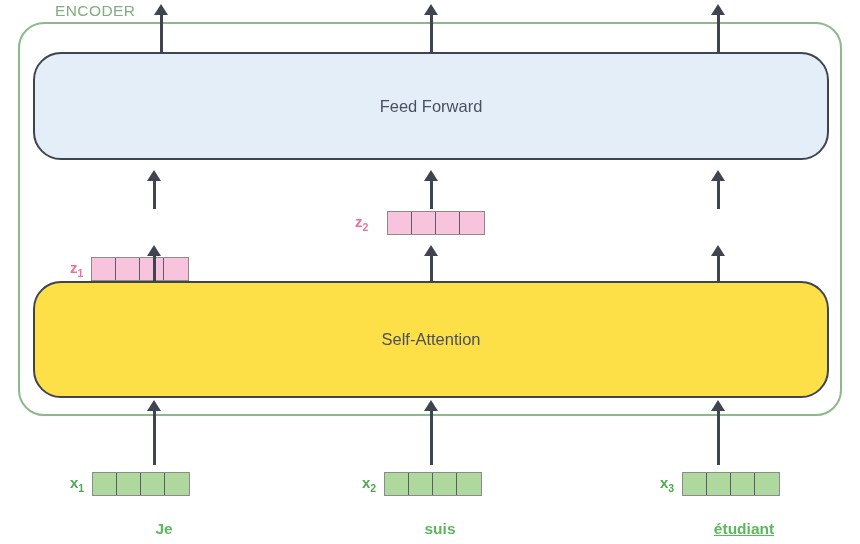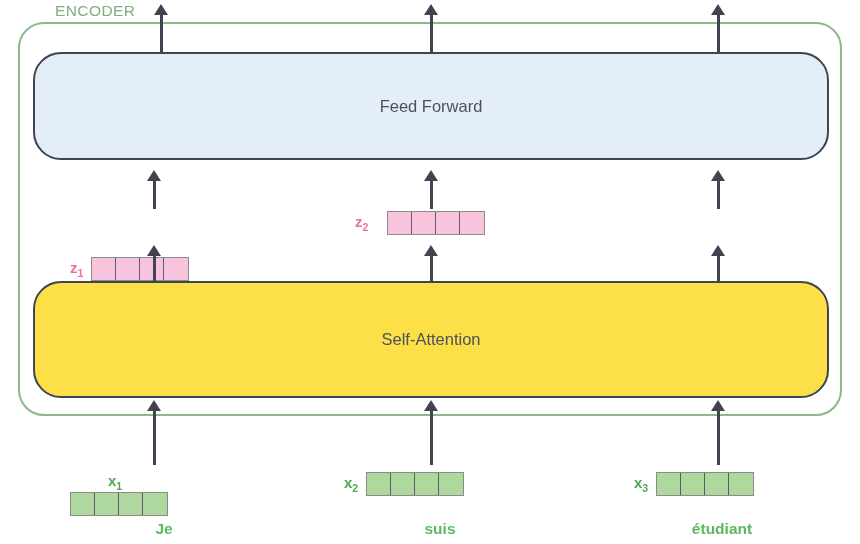--- a/index.html
+++ b/index.html
@@ -223,53 +223,53 @@
   </div>
   <div class="arrow" style="left:424px; top:400px; height:65px;">
     <div class="head"></div>
     <div class="shaft" style="height:59px;"></div>
   </div>
   <div class="arrow" style="left:711px; top:400px; height:65px;">
     <div class="head"></div>
     <div class="shaft" style="height:59px;"></div>
   </div>
 
-  <div class="vec-group" style="left:70px; top:472px;flex-direction:column;">
+  <div class="vec-group" style="left:70px; top:472px;">
     <div class="vec-label x">
       <span>x</span><sub>1</sub>
     </div>
     <div class="cells green">
       <div class="cell"></div>
       <div class="cell"></div>
       <div class="cell"></div>
       <div class="cell"></div>
     </div>
   </div>
 
-  <div class="vec-group" style="left:344px; top:472px;">
+  <div class="vec-group" style="left:362px; top:472px;">
     <div class="vec-label x">
       <span>x</span><sub>2</sub>
     </div>
     <div class="cells green">
       <div class="cell"></div>
       <div class="cell"></div>
       <div class="cell"></div>
       <div class="cell"></div>
     </div>
   </div>
 
-  <div class="vec-group" style="left:634px; top:472px;">
+  <div class="vec-group" style="left:660px; top:472px;">
     <div class="vec-label x">
       <span>x</span><sub>3</sub>
     </div>
     <div class="cells green">
       <div class="cell"></div>
       <div class="cell"></div>
       <div class="cell"></div>
       <div class="cell"></div>
     </div>
   </div>
 
   <div class="word" style="left:380px; top:520px; width:120px;">suis</div>
   <div class="word" style="left:104px; top:520px; width:120px;">Je</div>
-  <div class="word" style="left:662px; top:520px; width:120px;">étudiant</div>
+  <div class="word" style="left:684px; top:520px; width:120px;text-decoration:underline;">étudiant</div>
 
 </div>
 
 </body></html>

